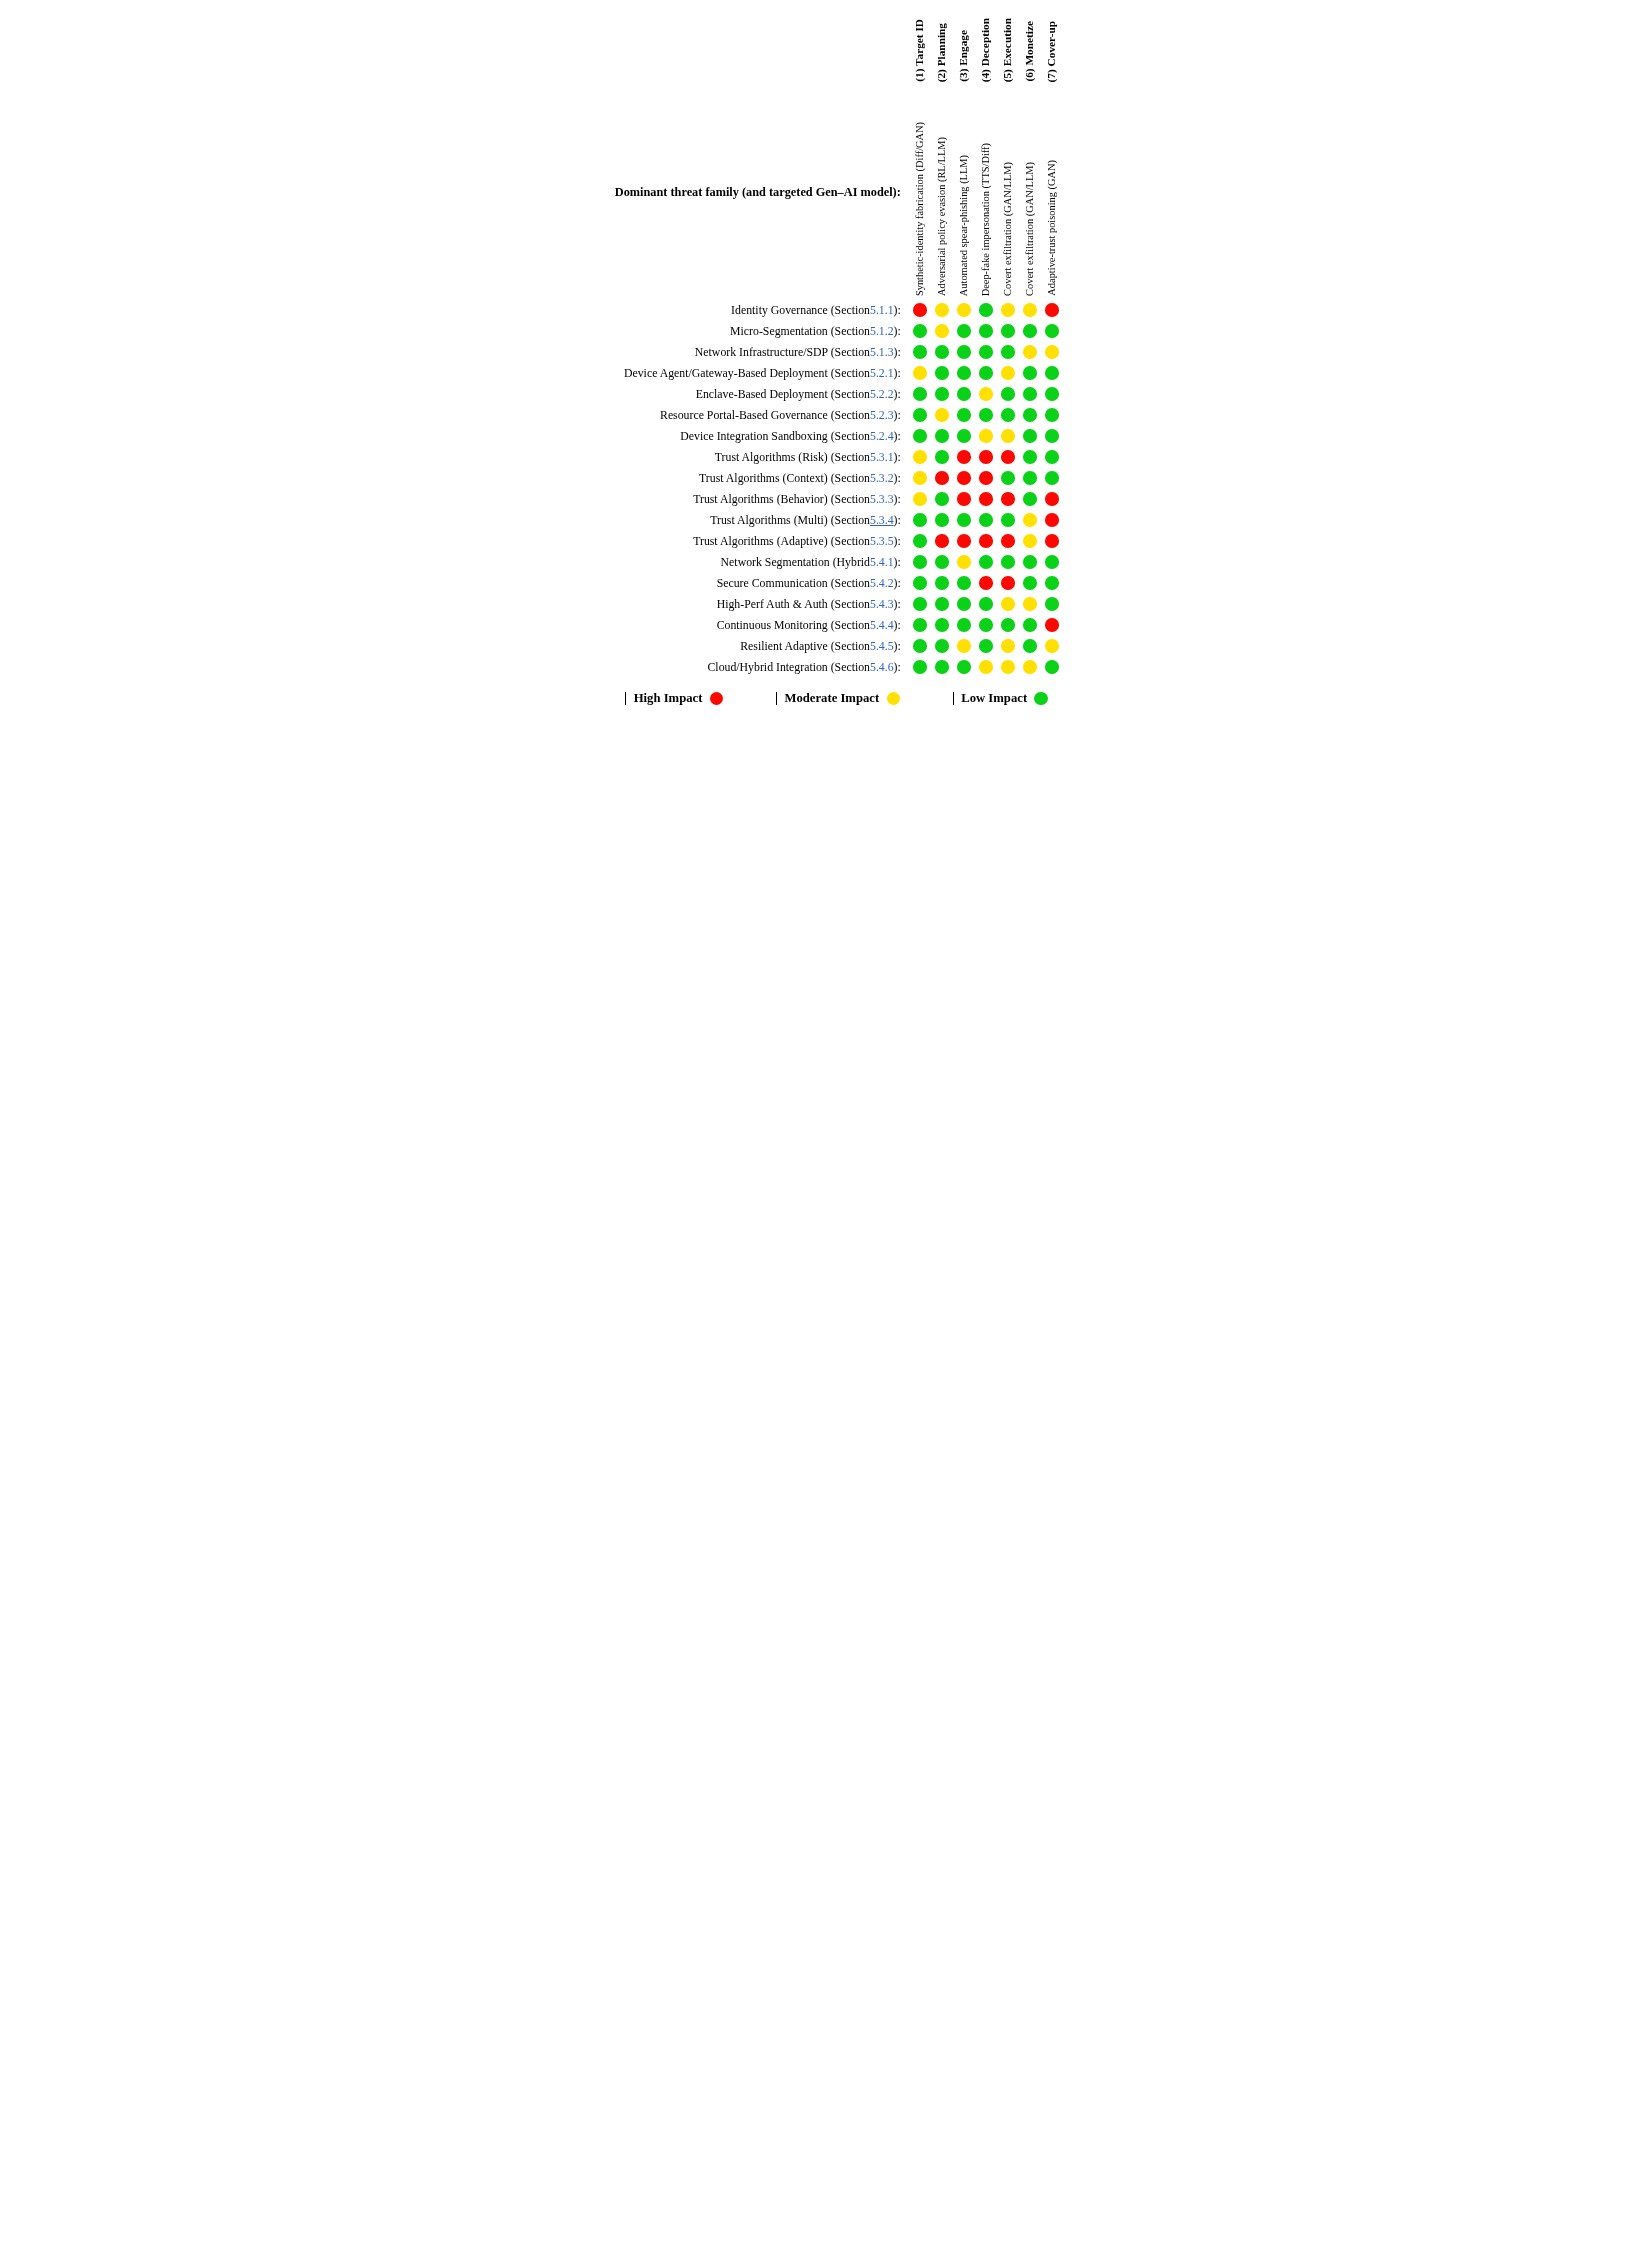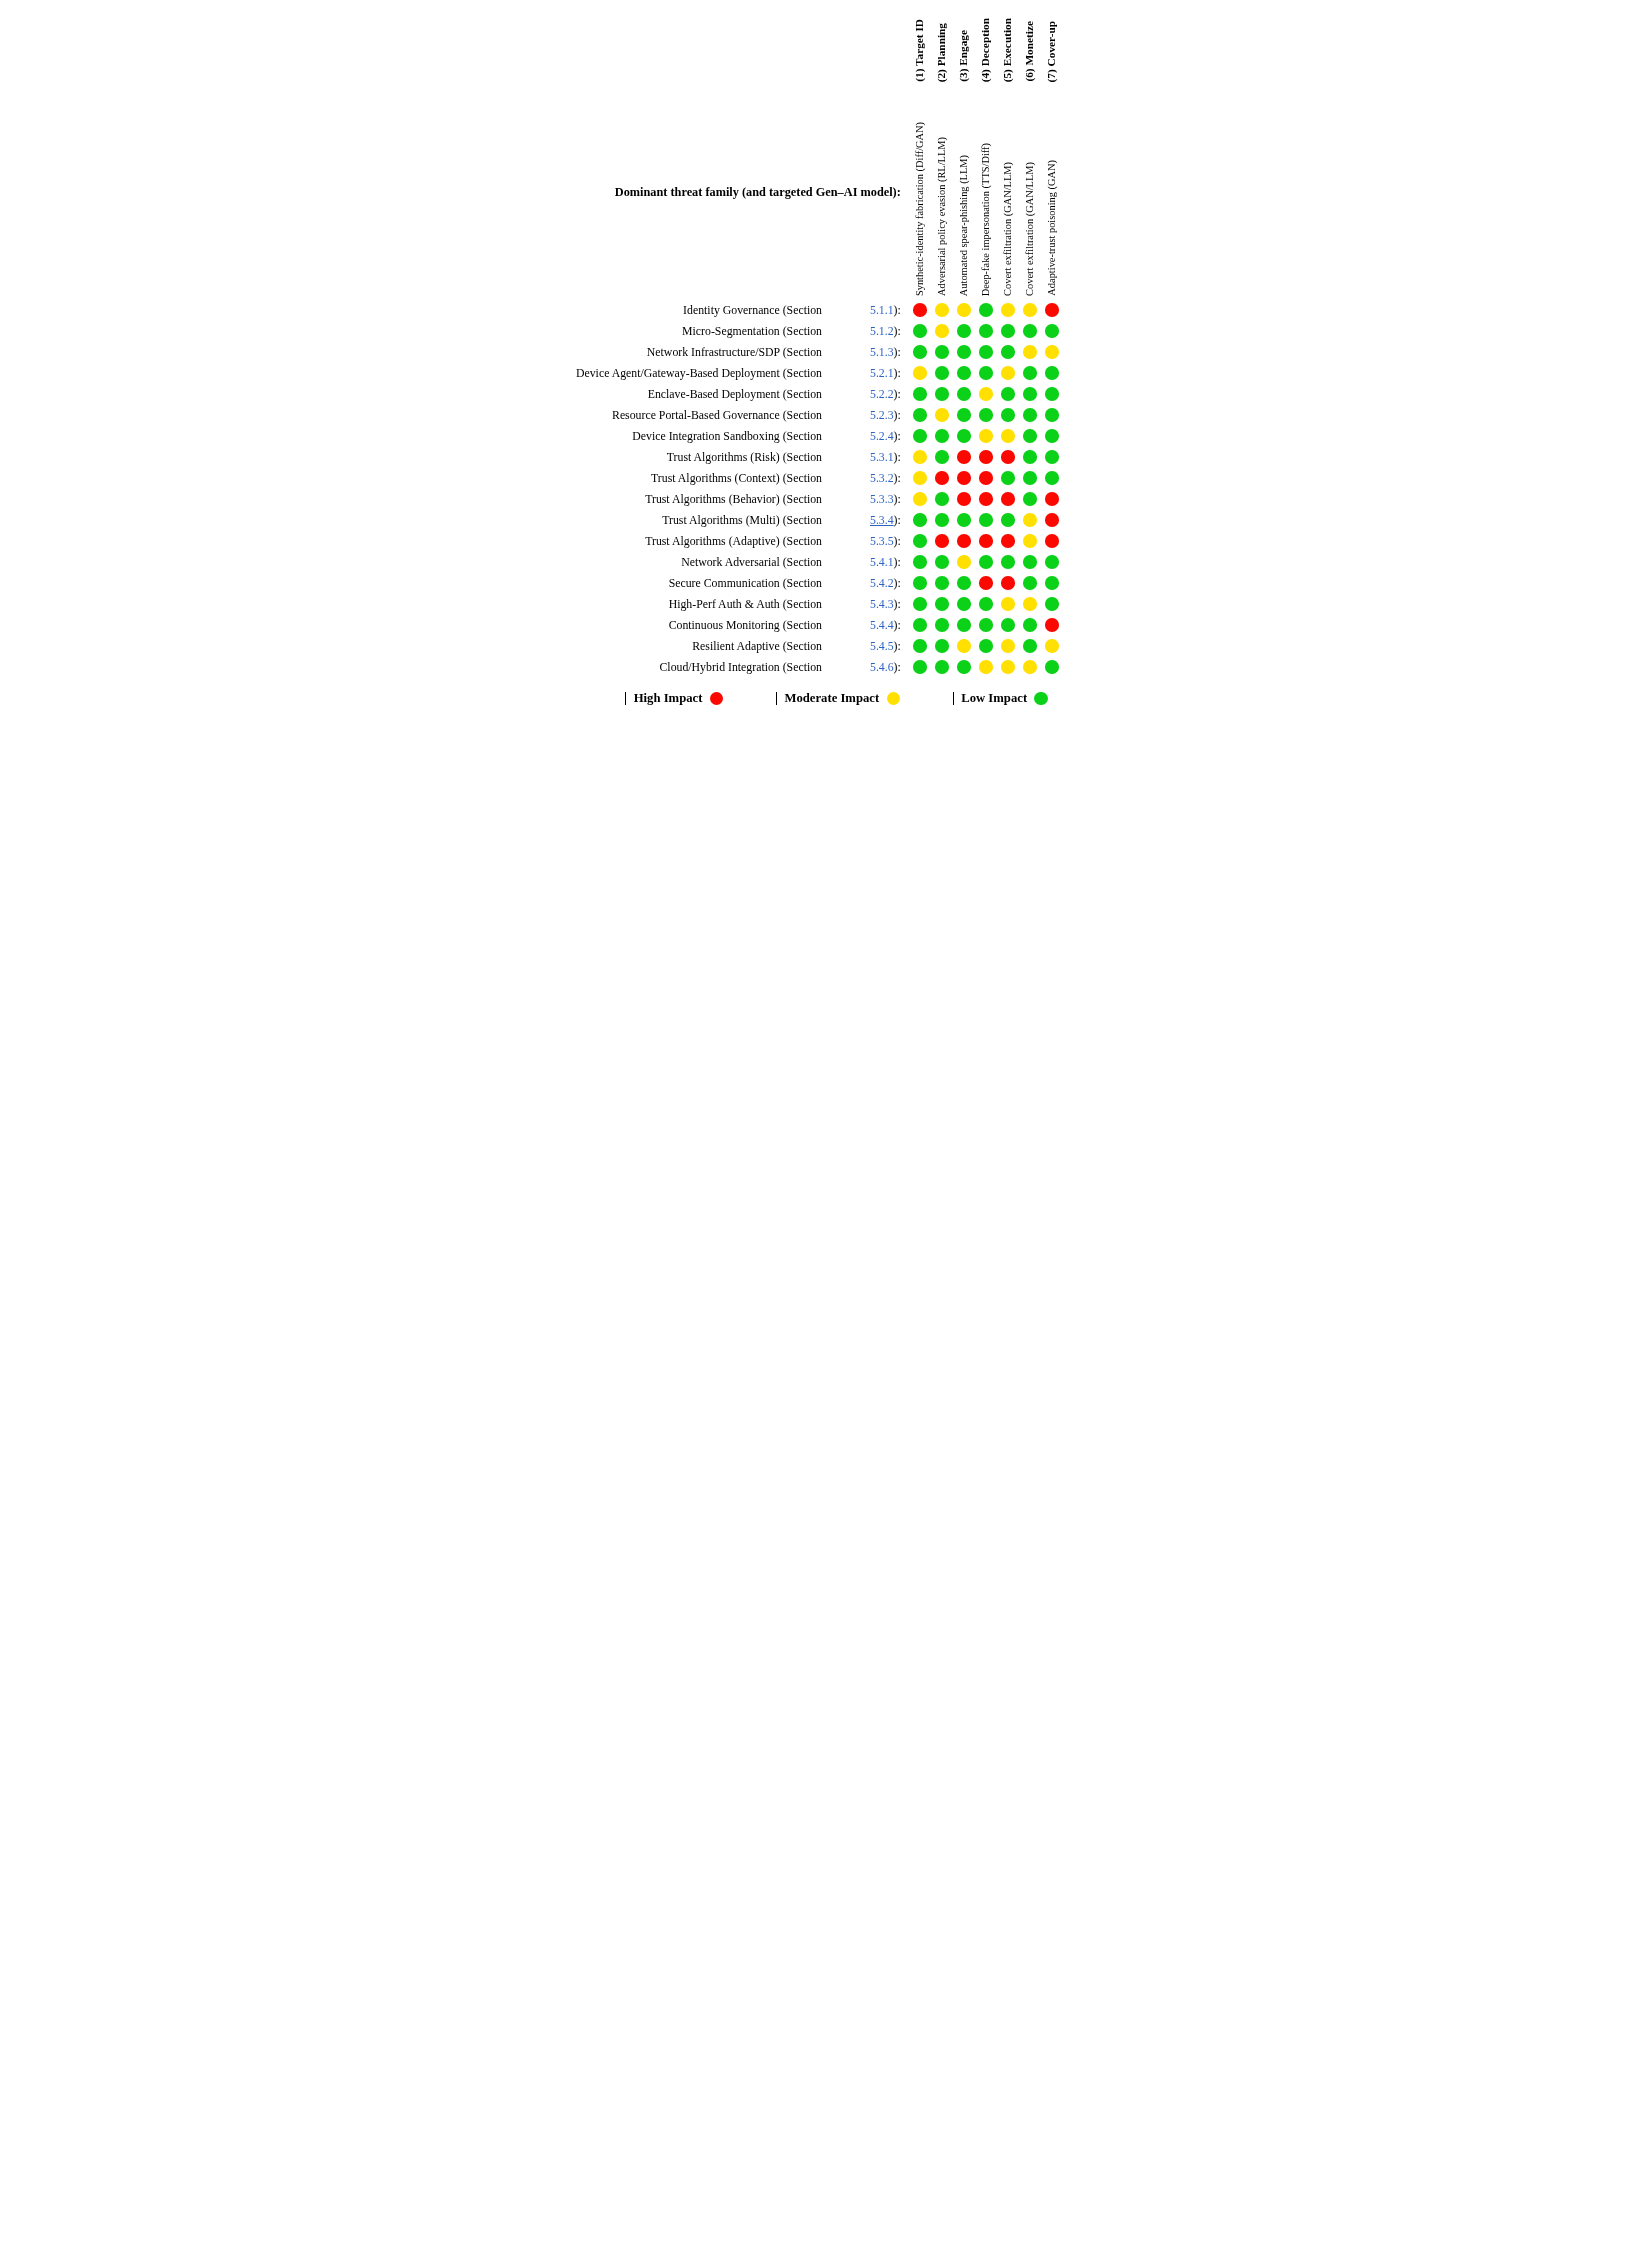--- a/index.html
+++ b/index.html
@@ -17,21 +17,21 @@
   .head-cell { align-items:center; justify-content:flex-end; padding-right:8.2px; font-weight:bold; font-size:12.3px; white-space:nowrap; }
   .cfkc-head { color:#16167e; }
   .threat-head { color:#000; }
 
   .vcell { align-items:flex-end; justify-content:center; padding-bottom:3.6px; }
   .vtext { writing-mode:vertical-rl; transform:rotate(180deg); white-space:nowrap; line-height:1.05; }
   .step-text { font-weight:bold; font-size:11.3px; }
   .threat-text { font-size:10.4px; }
 
   .row-label { align-items:center; justify-content:flex-end; padding-right:8.2px; font-size:11.8px; white-space:nowrap; }
-  .sec { cursor:pointer;margin-left:48px; }
+  .sec { cursor:pointer; }
 
   .dot-cell { align-items:center; justify-content:center; }
   .dot { width:13.6px; height:13.6px; border-radius:50%; display:block; }
 
   .legend { display:flex; justify-content:space-between; align-items:center; padding:13.6px 33px 0 62px; }
   .legend-item { display:flex; align-items:center; gap:7.3px; font-weight:bold; font-size:12.7px; white-space:nowrap; }
   .legend-bar { width:1.4px; height:13.6px; background:#000; display:inline-block; }
   .legend-dot { width:13.6px; height:13.6px; border-radius:50%; display:inline-block; }
 </style>
 </head>
@@ -388,21 +388,21 @@
       <div class="cell dot-cell" style="grid-area: 14 / 6;">
         <span class="dot" title="Trust Algorithms (Adaptive) × (5) Execution" style="background: rgb(251, 9, 0);"></span>
       </div>
       <div class="cell dot-cell" style="grid-area: 14 / 7;">
         <span class="dot" title="Trust Algorithms (Adaptive) × (6) Monetize" style="background: rgb(255, 224, 0);"></span>
       </div>
       <div class="cell dot-cell" style="grid-area: 14 / 8;">
         <span class="dot" title="Trust Algorithms (Adaptive) × (7) Cover-up" style="background: rgb(251, 9, 0);"></span>
       </div>
       <div class="cell row-label" style="grid-area: 15 / 1;">
-        <span>Network Adversarial (Section </span>
+        <span>Network Segmentation (Hybrid </span>
         <span class="sec" style="color: rgb(45, 100, 196);">5.4.1</span>
         <span>):</span>
       </div>
       <div class="cell dot-cell" style="grid-area: 15 / 2;">
         <span class="dot" title="Network Segmentation × (1) Target ID" style="background: rgb(11, 209, 24);"></span>
       </div>
       <div class="cell dot-cell" style="grid-area: 15 / 3;">
         <span class="dot" title="Network Segmentation × (2) Planning" style="background: rgb(11, 209, 24);"></span>
       </div>
       <div class="cell dot-cell" style="grid-area: 15 / 4;">

